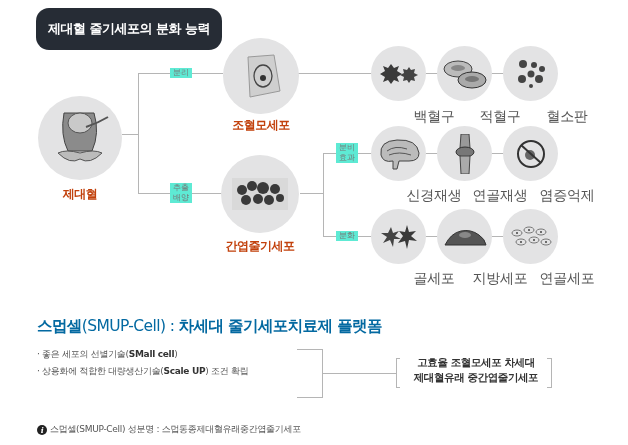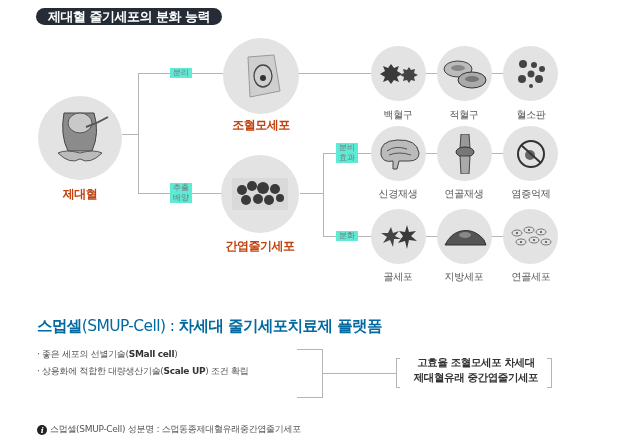--- a/index.html
+++ b/index.html
@@ -1,29 +1,29 @@
 <!DOCTYPE html>
 <html><head>
 <meta charset="utf-8">
 <style>
   html, body { margin:0; padding:0; background:#ffffff; }
   body { width:628px; height:445px; position:relative; overflow:hidden;
          font-family:"DejaVu Sans", "Liberation Sans", sans-serif; color:#333; }
   .abs { position:absolute; }
-  .title-badge { left:36px; top:8px; width:186px; height:17px; border-radius:13px;
+  .title-badge { left:36px; top:8px; width:186px; height:42px; border-radius:13px;
     background:#262c35; color:#fff; font-size:13px; font-weight:bold;
     display:flex; align-items:center; justify-content:center; letter-spacing:-0.5px; }
   .line { position:absolute; background:#b5b5b5; }
   .circle { position:absolute; border-radius:50%; background:#e3e3e4;
     display:flex; align-items:center; justify-content:center; overflow:hidden; }
   .circle svg { display:block; }
   .big-label { position:absolute; font-size:12px; font-weight:bold; color:#c2410c;
     text-align:center; letter-spacing:-0.5px; white-space:nowrap; transform:translateX(-50%); }
-  .small-label { position:absolute; font-size:10px; color:#555; text-align:center;
-    white-space:nowrap; transform:translateX(-50%); letter-spacing:-0.3px; }
+  .small-label { position:absolute; font-size:14px; color:#555; text-align:center;
+    white-space:nowrap; transform:translateX(-50%); letter-spacing:-0.3px;margin-left:36px; }
   .edge-label { position:absolute; font-size:8px; color:#777; background:#5eead4;
     text-align:center; line-height:10px; padding:0 3px; transform:translate(-50%,-50%); }
   .heading { left:37px; top:316px; font-size:15.5px; font-weight:bold; color:#0369a1;
     letter-spacing:-0.6px; white-space:nowrap; }
   .heading .light { font-weight:normal; }
   .bullets { left:37px; top:346px; font-size:9px; color:#555; line-height:17px; letter-spacing:-0.3px; }
   .bullets b { color:#333; }
   .result { left:406px; top:355px; width:140px; font-size:10.5px; font-weight:bold;
     color:#333; text-align:center; line-height:15px; letter-spacing:-0.4px; }
   .footnote { left:37px; top:423px; font-size:9px; color:#555; letter-spacing:-0.3px;

